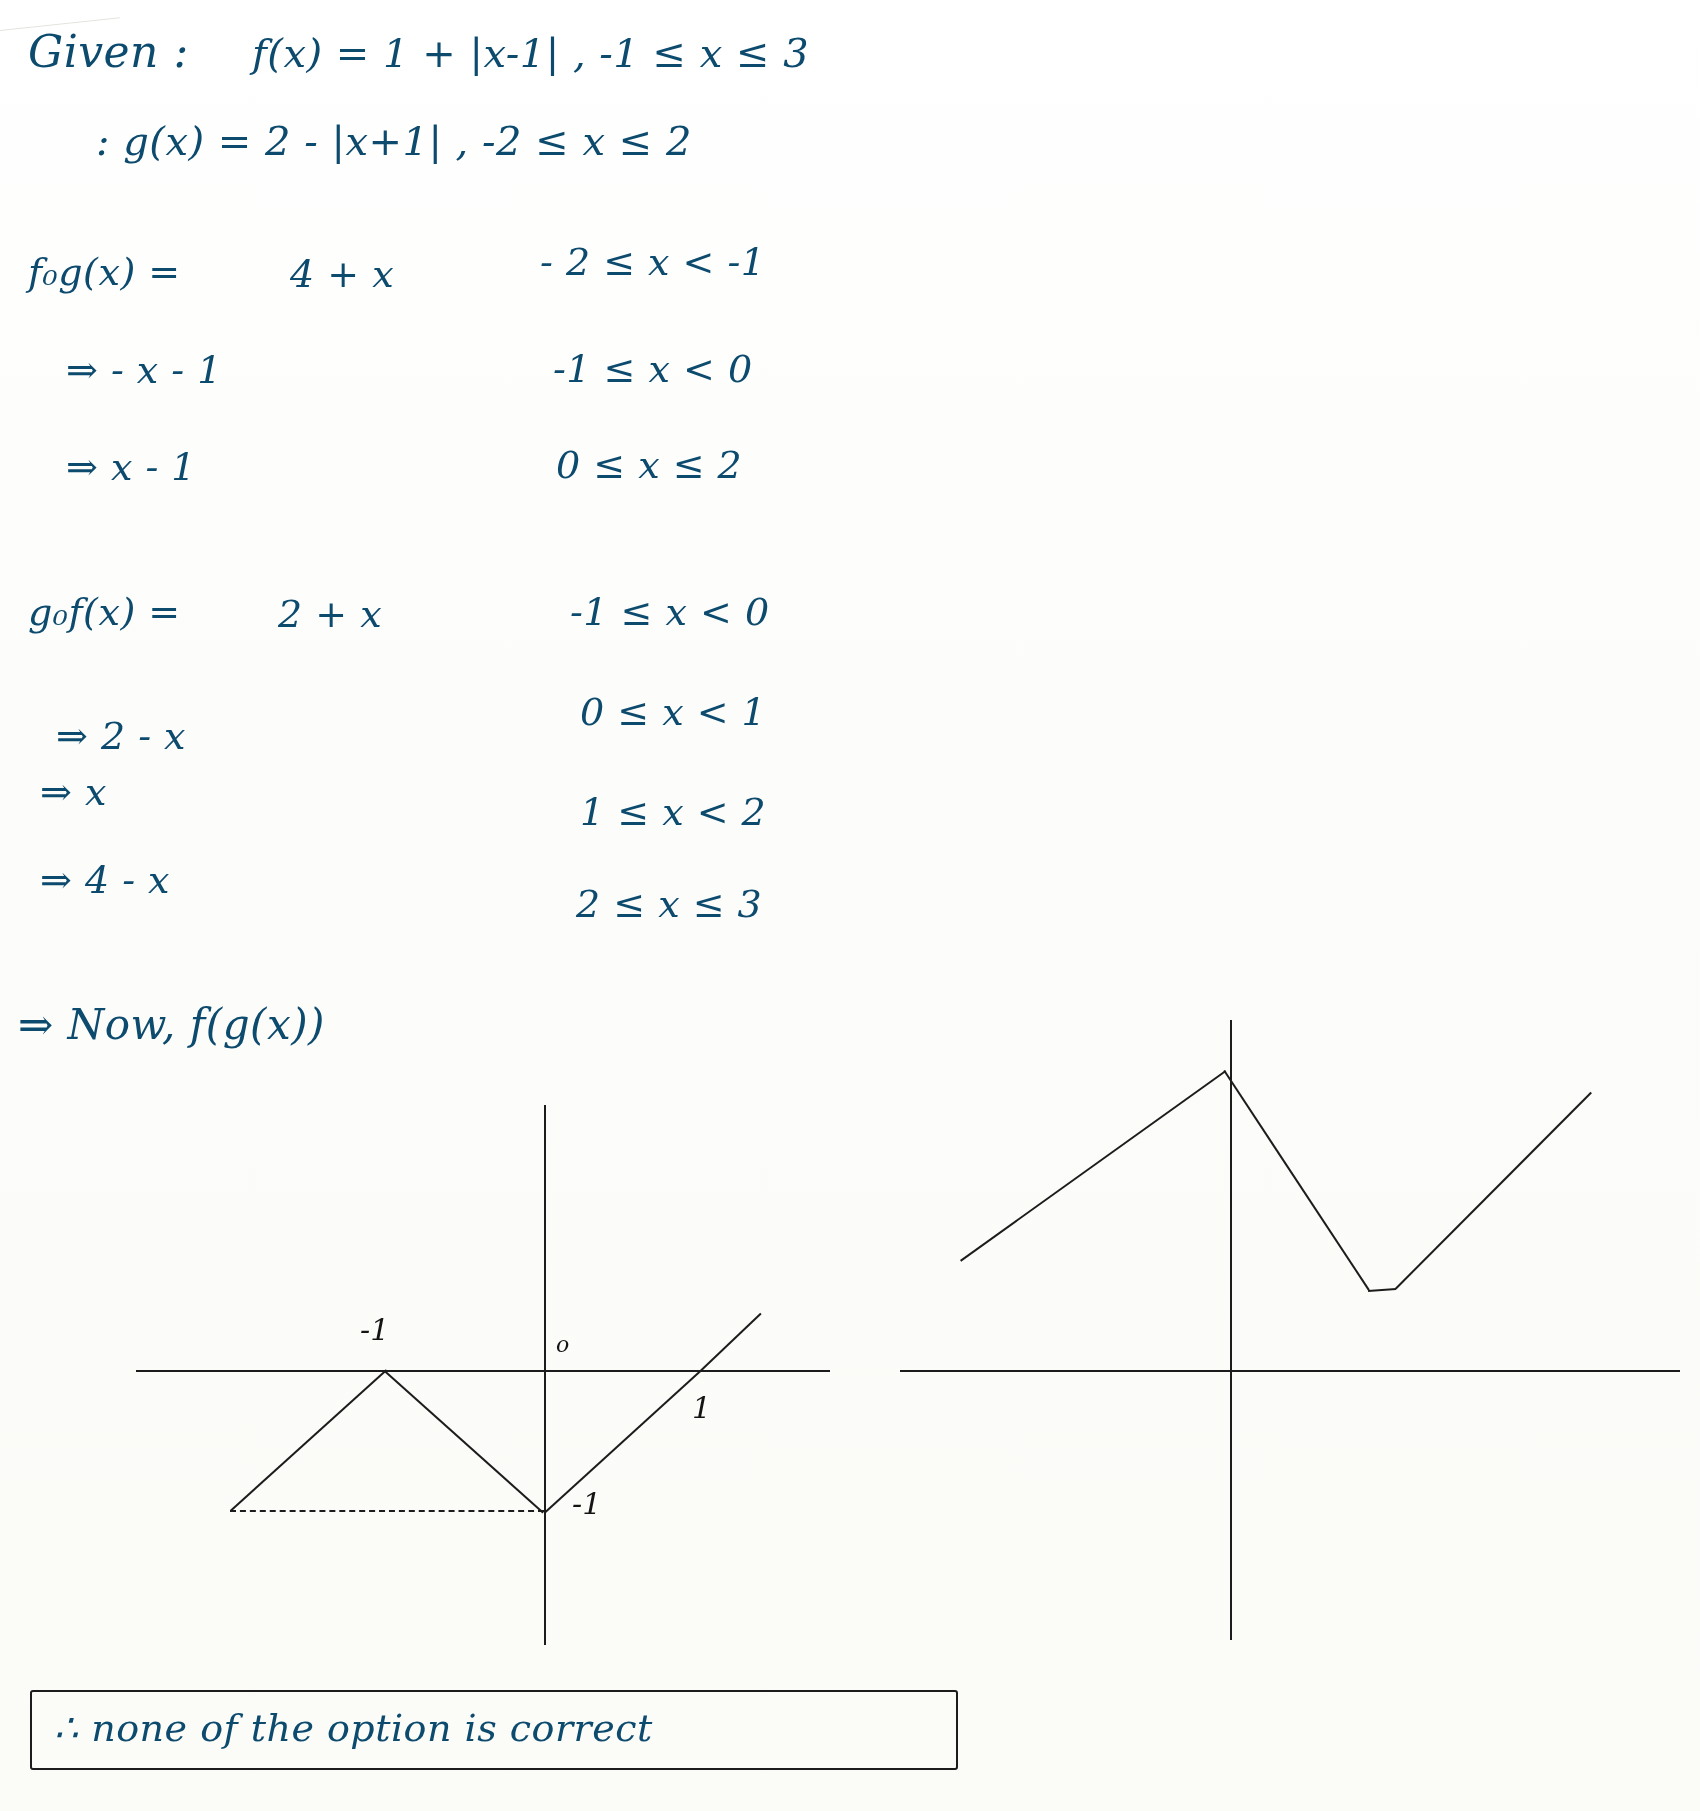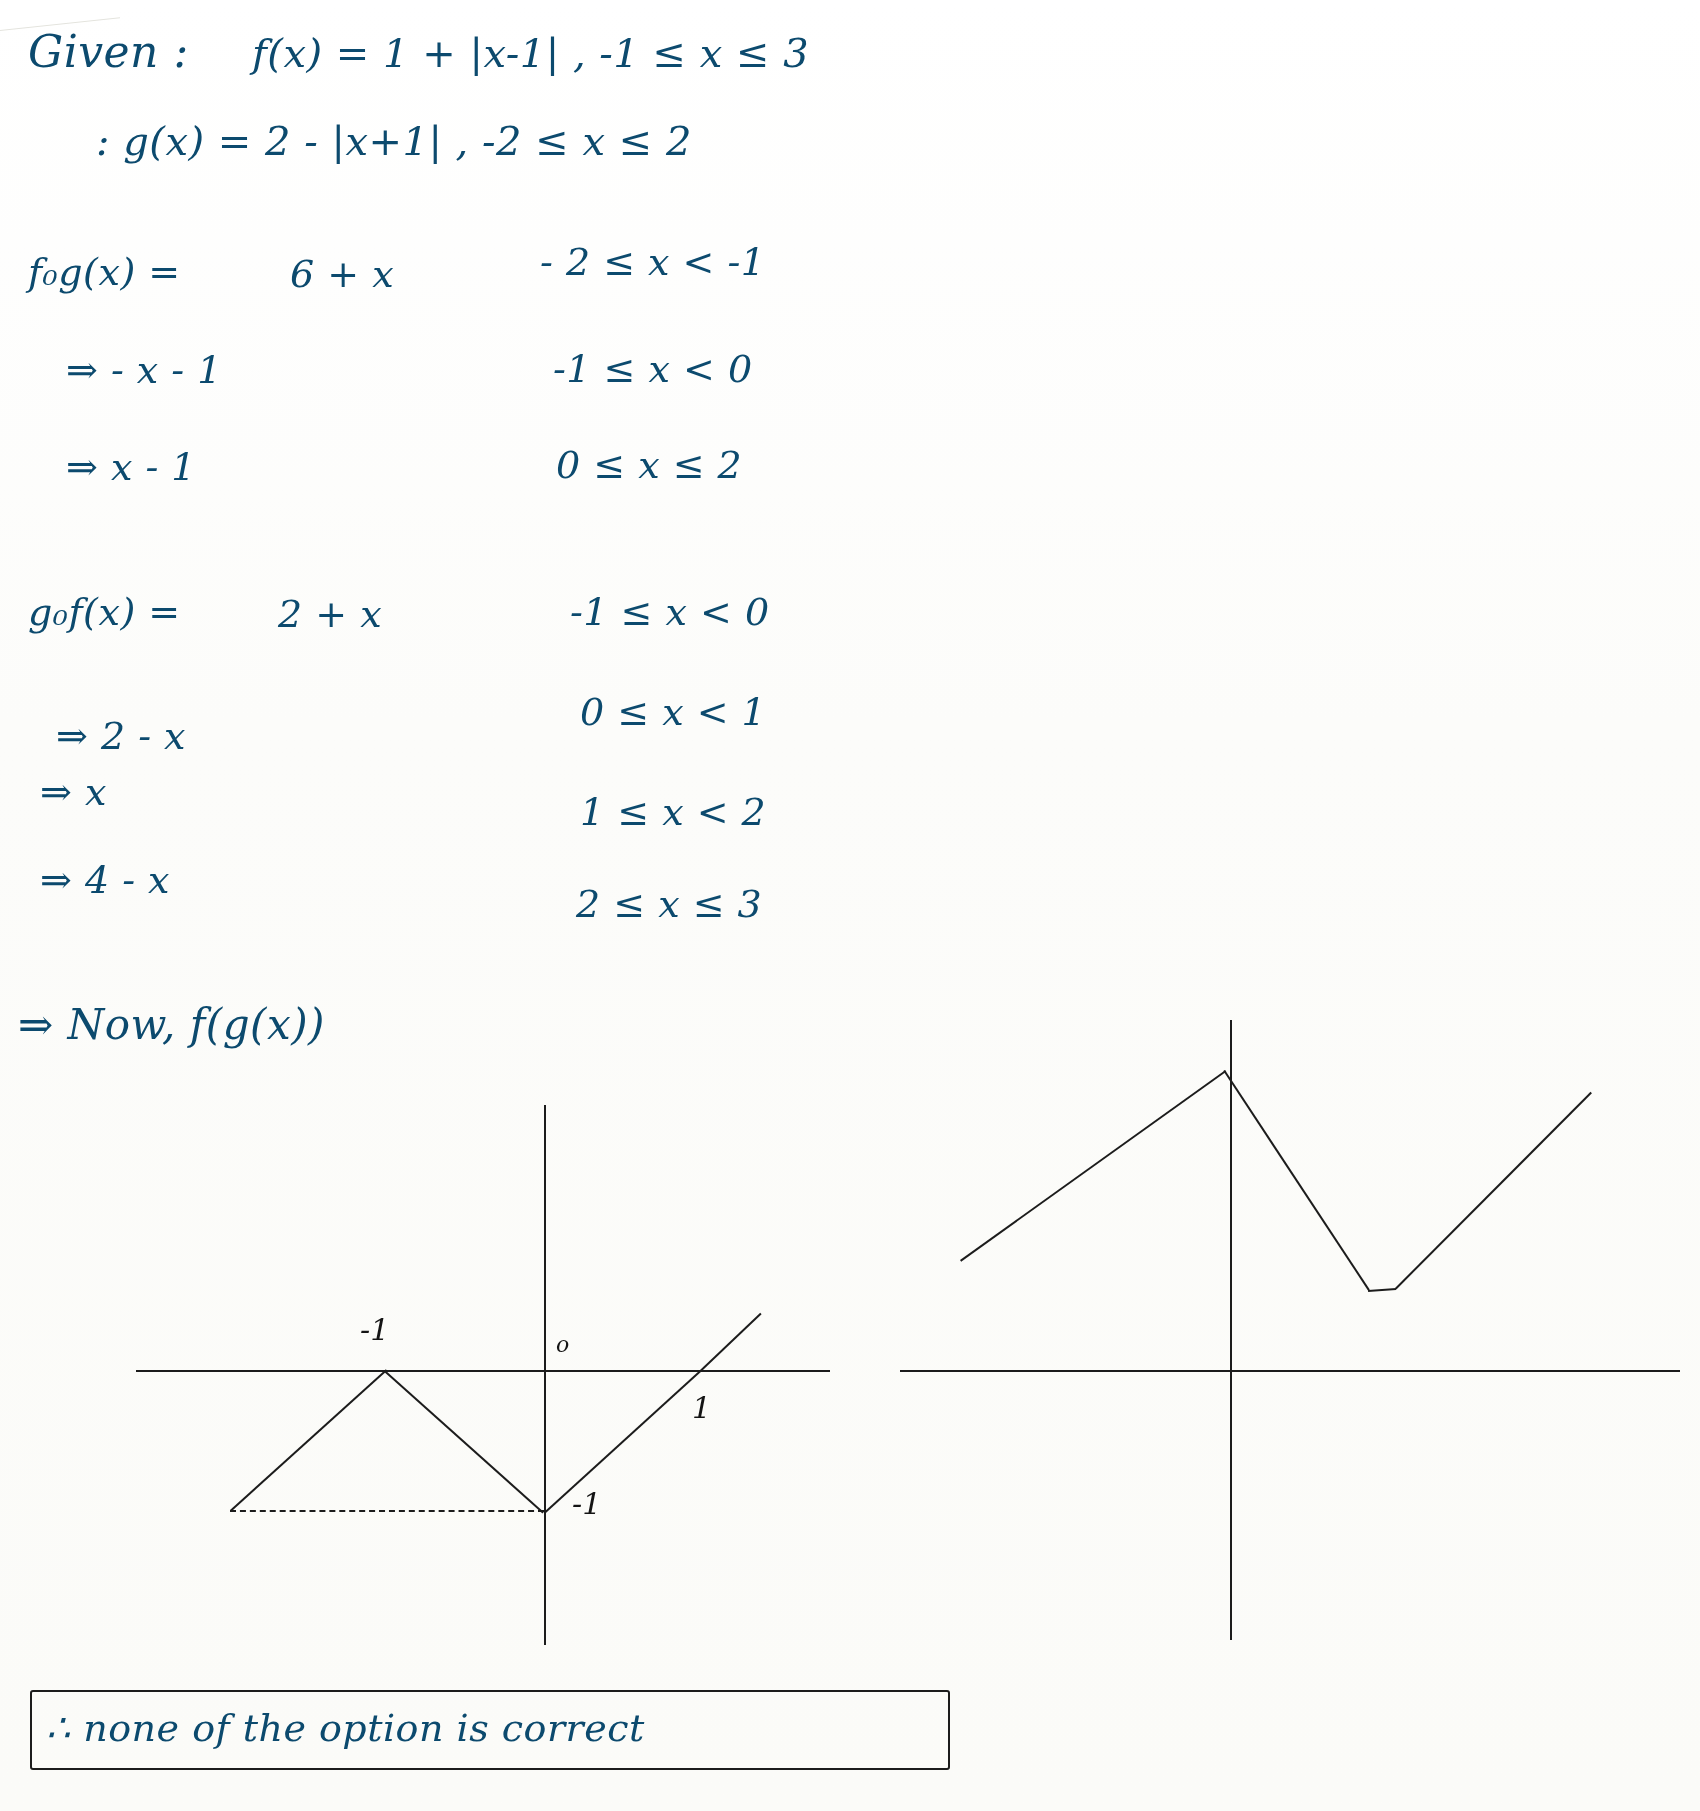--- a/index.html
+++ b/index.html
@@ -44,36 +44,36 @@
 
   .seg{position:absolute;height:0;border-top:2px solid #1c1c1c;transform-origin:0 0;}
   .seg-d{position:absolute;height:0;border-top:2px dashed #1c1c1c;transform-origin:0 0;}
 
   .lbl{position:absolute;font-family:"DejaVu Serif",serif;font-style:italic;font-size:30px;color:#141414;}
 
   
   .concl{
     position:absolute;
     border:2px solid #1c1c1c;
-    padding:14px 22px 18px 14px;
+    padding:14px 22px 18px 22px;
     border-radius:3px;
   }
 </style>
 </head>
 <body>
 
 <div class="sheet"></div>
 <div class="corner"></div>
 
 <div class="ln hand s1" style="left:28px;top:26px;font-size:44px;">Given :</div>
 <div class="ln hand s1" style="left:252px;top:30px;">f(x) = 1 + |x-1| ,  -1 ≤ x ≤ 3</div>
 <div class="ln hand s1" style="left:96px;top:118px;">: g(x) = 2 - |x+1| , -2 ≤ x ≤ 2</div>
 
 <div class="ln hand s2" style="left:28px;top:250px;">f₀g(x) =</div>
-<div class="ln hand s2" style="left:290px;top:252px;">6 + x</div>
+<div class="ln hand s2" style="left:290px;top:252px;">4 + x</div>
 <div class="ln hand s2" style="left:540px;top:240px;">- 2 ≤ x &lt; -1</div>
 
 <div class="ln hand s2" style="left:66px;top:348px;">⇒   - x - 1</div>
 <div class="ln hand s2" style="left:553px;top:347px;">-1 ≤ x &lt; 0</div>
 
 <div class="ln hand s2" style="left:66px;top:445px;">⇒    x - 1</div>
 <div class="ln hand s2" style="left:556px;top:443px;">0 ≤ x ≤ 2</div>
 
 <div class="ln hand s2" style="left:28px;top:590px;">g₀f(x) =</div>
 <div class="ln hand s2" style="left:278px;top:592px;">2 + x</div>

